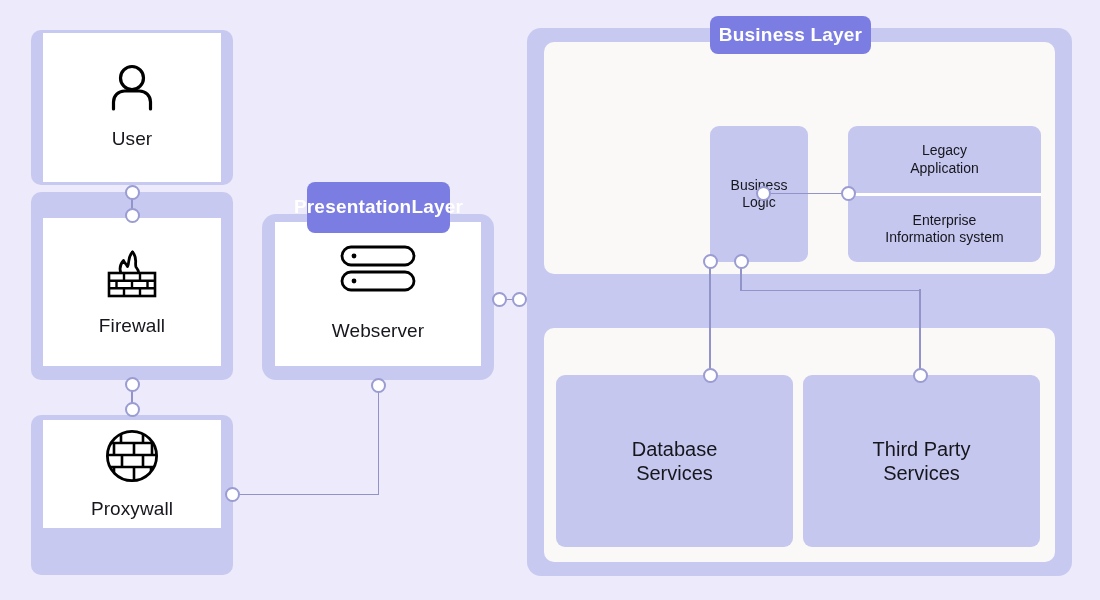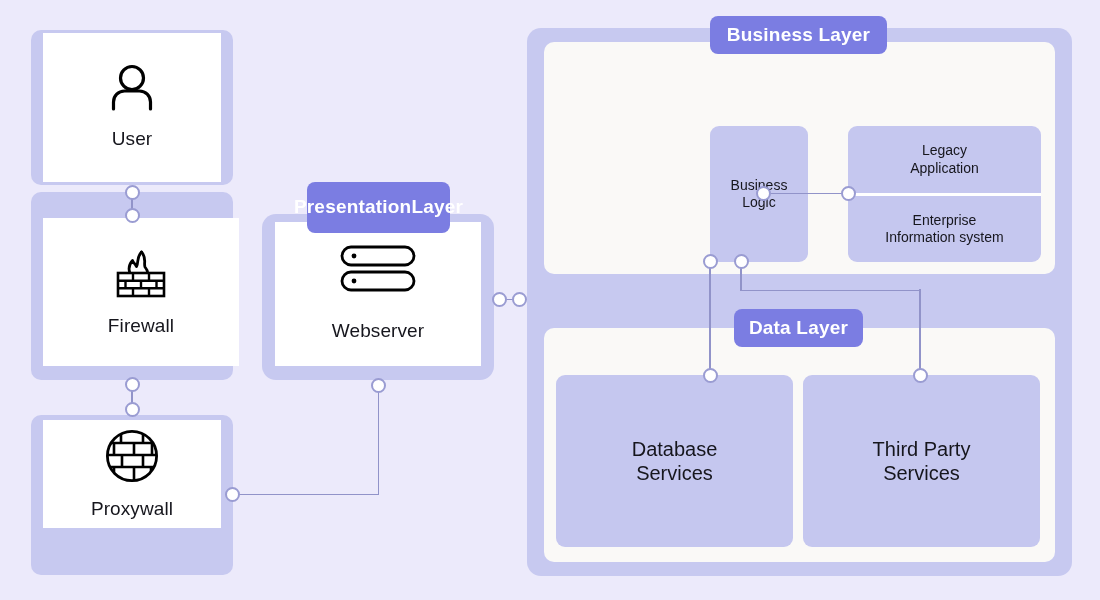--- a/index.html
+++ b/index.html
@@ -126,21 +126,21 @@
     <span class="node-icon">
       <svg width="52" height="50" viewBox="0 0 52 50">
         <circle cx="26" cy="14" r="11.5" fill="none" stroke="#000" stroke-width="3.2"></circle>
         <path d="M7.5 45 L7.5 38 A11 11 0 0 1 18.5 27 L33.5 27 A11 11 0 0 1 44.5 38 L44.5 45" fill="none" stroke="#000" stroke-width="3.2" stroke-linecap="round"></path>
       </svg>
     </span>
     <span class="node-label">User</span>
   </div>
 
   <div class="abs group-frame" style="left:31px; top:192px; width:202px; height:188px;"></div>
-  <div class="abs node-card" style="left:43px; top:218px; width:196px; height:148px;">
+  <div class="abs node-card" style="left:43px; top:218px; width:178px; height:148px;">
     <span class="node-icon">
       <svg width="58" height="54" viewBox="0 0 58 54">
         <path d="M29.5 5 C24 11 27 15 24.5 19.5 C23 16.5 21.5 16 20.5 13.5 C17.5 17 16.5 21 17.5 24.5" fill="none" stroke="#000" stroke-width="2.8" stroke-linecap="round" stroke-linejoin="round"></path>
         <path d="M29.5 5 C35 11 31.5 16 33 20 C34.5 22 35.5 23.5 35.5 25" fill="none" stroke="#000" stroke-width="2.8" stroke-linecap="round" stroke-linejoin="round"></path>
         <rect x="6" y="26" width="46" height="23" fill="none" stroke="#000" stroke-width="2.6"></rect>
         <line x1="6" y1="33.7" x2="52" y2="33.7" stroke="#000" stroke-width="2.4"></line>
         <line x1="6" y1="41.3" x2="52" y2="41.3" stroke="#000" stroke-width="2.4"></line>
         <line x1="21" y1="26" x2="21" y2="33.7" stroke="#000" stroke-width="2.4"></line>
         <line x1="37" y1="26" x2="37" y2="33.7" stroke="#000" stroke-width="2.4"></line>
         <line x1="13.5" y1="33.7" x2="13.5" y2="41.3" stroke="#000" stroke-width="2.4"></line>
@@ -196,44 +196,41 @@
     <span class="node-label">Webserver</span>
   </div>
   <div class="abs layer-badge" style="left:307px; top:182px; width:143px; height:51px; flex-direction:row;">
     <span>Presentation</span>
     <span>Layer</span>
   </div>
 
   <div class="abs group-frame-soft" style="left:527px; top:28px; width:545px; height:548px;"></div>
 
   <div class="abs layer-inner" style="left:544px; top:42px; width:511px; height:232px;"></div>
-  <div class="abs layer-badge" style="left:710px; top:16px; width:177px; height:38px;">
+  <div class="abs layer-badge" style="left:710px; top:16px; width:161px; height:38px;">
     <span>Business Layer</span>
   </div>
 
 
   <div class="abs comp-box md" style="left:665px; top:126px; width:98px; height:136px; flex-direction:column;margin-left:45px;">
     <span>Business</span>
     <span>Logic</span>
   </div>
 
   <div class="abs comp-box md" style="left:848px; top:126px; width:193px; height:67px; border-radius:9px 9px 0 0; flex-direction:column;">
     <span>Legacy</span>
     <span>Application</span>
   </div>
   <div class="abs stack-divider" style="left:848px; top:193px; width:193px;"></div>
   <div class="abs comp-box md" style="left:848px; top:196px; width:193px; height:66px; border-radius:0 0 9px 9px; flex-direction:column;">
     <span>Enterprise</span>
     <span>Information system</span>
   </div>
 
   <div class="abs layer-inner" style="left:544px; top:328px; width:511px; height:234px;"></div>
-  <div class="abs layer-badge" style="left:734px; top:309px; width:129px; height:38px;">
-    <span>Data Layer</span>
-  </div>
 
   <div class="abs comp-box lg" style="left:556px; top:375px; width:237px; height:172px; flex-direction:column;">
     <span>Database</span>
     <span>Services</span>
   </div>
 
   <div class="abs comp-box lg" style="left:803px; top:375px; width:237px; height:172px; flex-direction:column;">
     <span>Third Party</span>
     <span>Services</span>
   </div>

